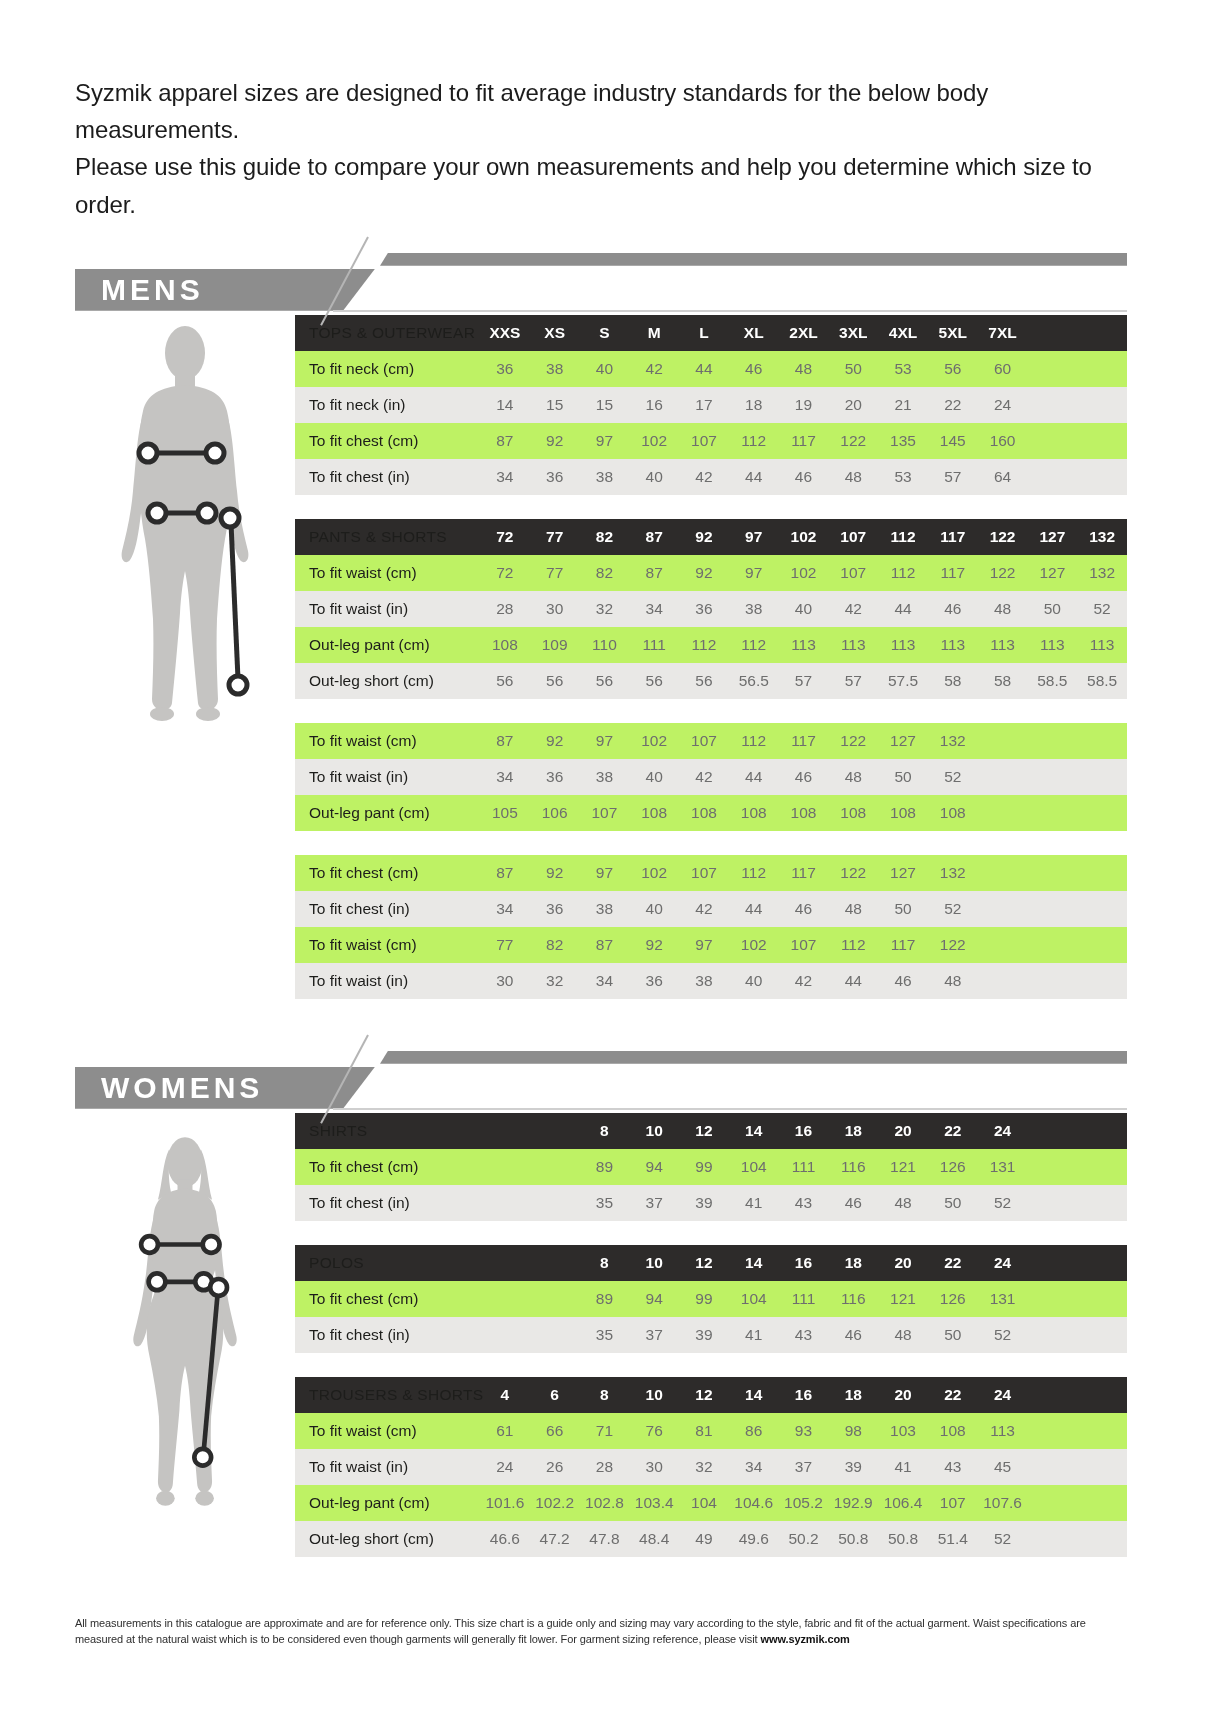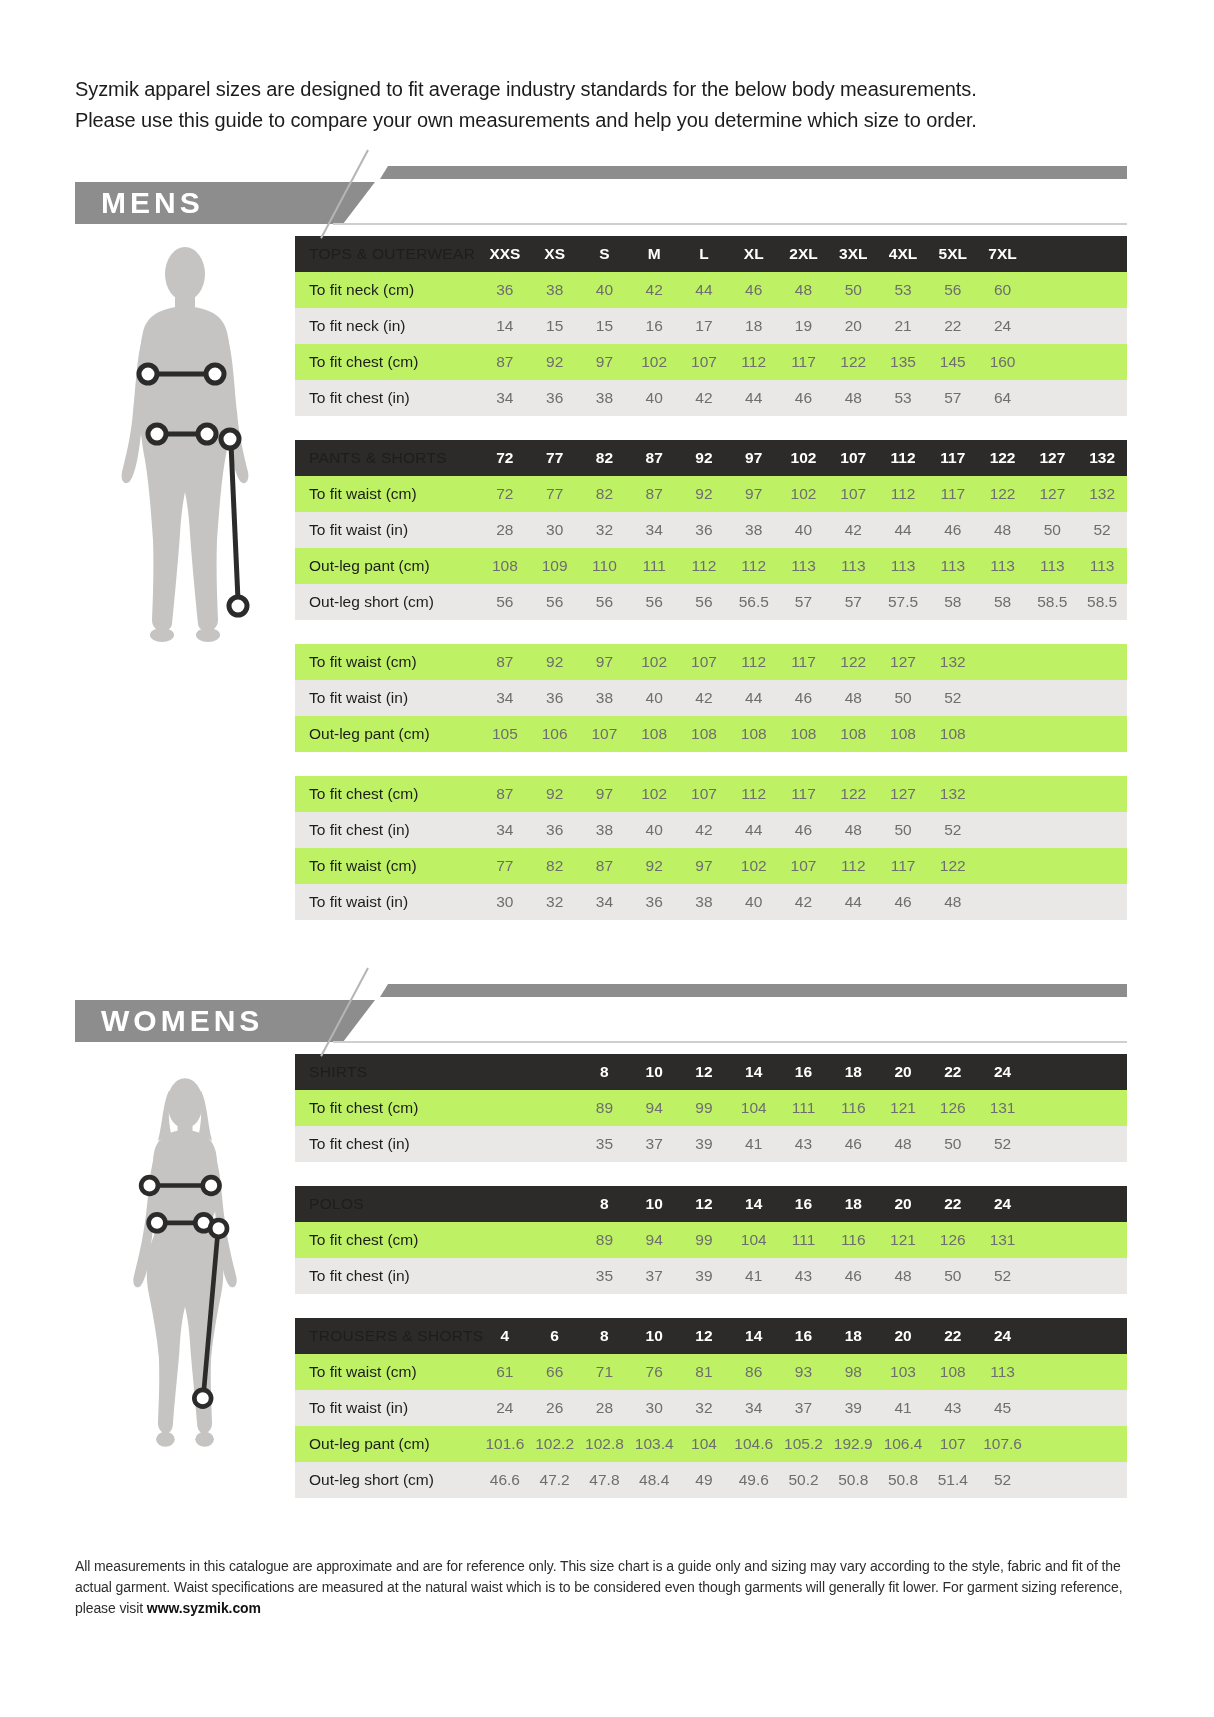--- a/index.html
+++ b/index.html
@@ -18,51 +18,51 @@
     font-family:"Liberation Sans", sans-serif;
     color:#1a1a1a;
   }
   .page{
     width:1214px;
     min-height:1717px;
     padding:74px 87px 40px 75px;
     overflow:hidden;
   }
   
-  .intro{font-size:20px;line-height:1.55;color:#1c1c1c;letter-spacing:-0.1px;}
+  .intro{font-size:24px;line-height:1.55;color:#1c1c1c;letter-spacing:-0.1px;}
   
   .banner{position:relative;height:58px;margin-top:30px;}
   .banner-topbar{position:absolute;left:305px;right:0;top:0;height:13px;background:var(--banner);
     -webkit-clip-path:polygon(8px 0,100% 0,100% 100%,0 100%);clip-path:polygon(8px 0,100% 0,100% 100%,0 100%);}
   .banner-chip{position:absolute;left:0;top:16px;bottom:0;width:300px;background:var(--banner);
     -webkit-clip-path:polygon(0 0,100% 0,calc(100% - 32px) 100%,0 100%);clip-path:polygon(0 0,100% 0,calc(100% - 32px) 100%,0 100%);
     display:flex;align-items:center;}
   .banner-title{color:#fff;font-size:30px;font-weight:bold;letter-spacing:4px;padding-left:26px;}
   .banner-slash{position:absolute;left:292px;top:-16px;width:2px;height:100px;background:#b5b5b5;
     transform:rotate(28deg);transform-origin:top center;}
   .banner-bottomline{position:absolute;left:258px;right:0;bottom:-1px;height:2px;background:#cfcfcf;}
   
-  .section-body{display:flex;align-items:flex-start;margin-top:12px;}
+  .section-body{display:flex;align-items:flex-start;margin-top:4px;}
   .figure-col{width:220px;flex:0 0 220px;display:flex;justify-content:center;padding-top:8px;}
   .tables-col{flex:1;}
   
   .size-table{margin-bottom:24px;}
   .t-row{display:grid;grid-template-columns:185px repeat(13,1fr);align-items:center;height:36px;}
   .t-head{background:var(--table_header);color:#fff;font-weight:bold;}
   .t-head .label{font-size:15px;letter-spacing:0.3px;}
   .t-head .v{font-size:15px;}
   .t-data{background:#bef264;}
   .t-data.alt{background:var(--row_stripe);}
   .c.label{padding-left:14px;font-size:15.5px;color:var(--label_text);font-weight:500;white-space:nowrap;}
   .c.v{text-align:center;font-size:15.5px;}
   .t-data .c.v{color:var(--value_text);}
   
-  .footnote{margin-top:34px;font-size:14px;line-height:1.5;color:#2e2e2e;letter-spacing:-0.1px;}
+  .footnote{margin-top:34px;font-size:11px;line-height:1.5;color:#2e2e2e;letter-spacing:-0.1px;}
   .footnote b{color:#111;}
-  .womens-gap{margin-top:40px;}
+  .womens-gap{margin-top:28px;}
   svg{display:block;}
 </style>
 </head>
 <body>
 
 <div class="page">
 
   <div class="intro">
     <div>Syzmik apparel sizes are designed to fit average industry standards for the below body measurements.</div>
     <div>Please use this guide to compare your own measurements and help you determine which size to order.</div>

